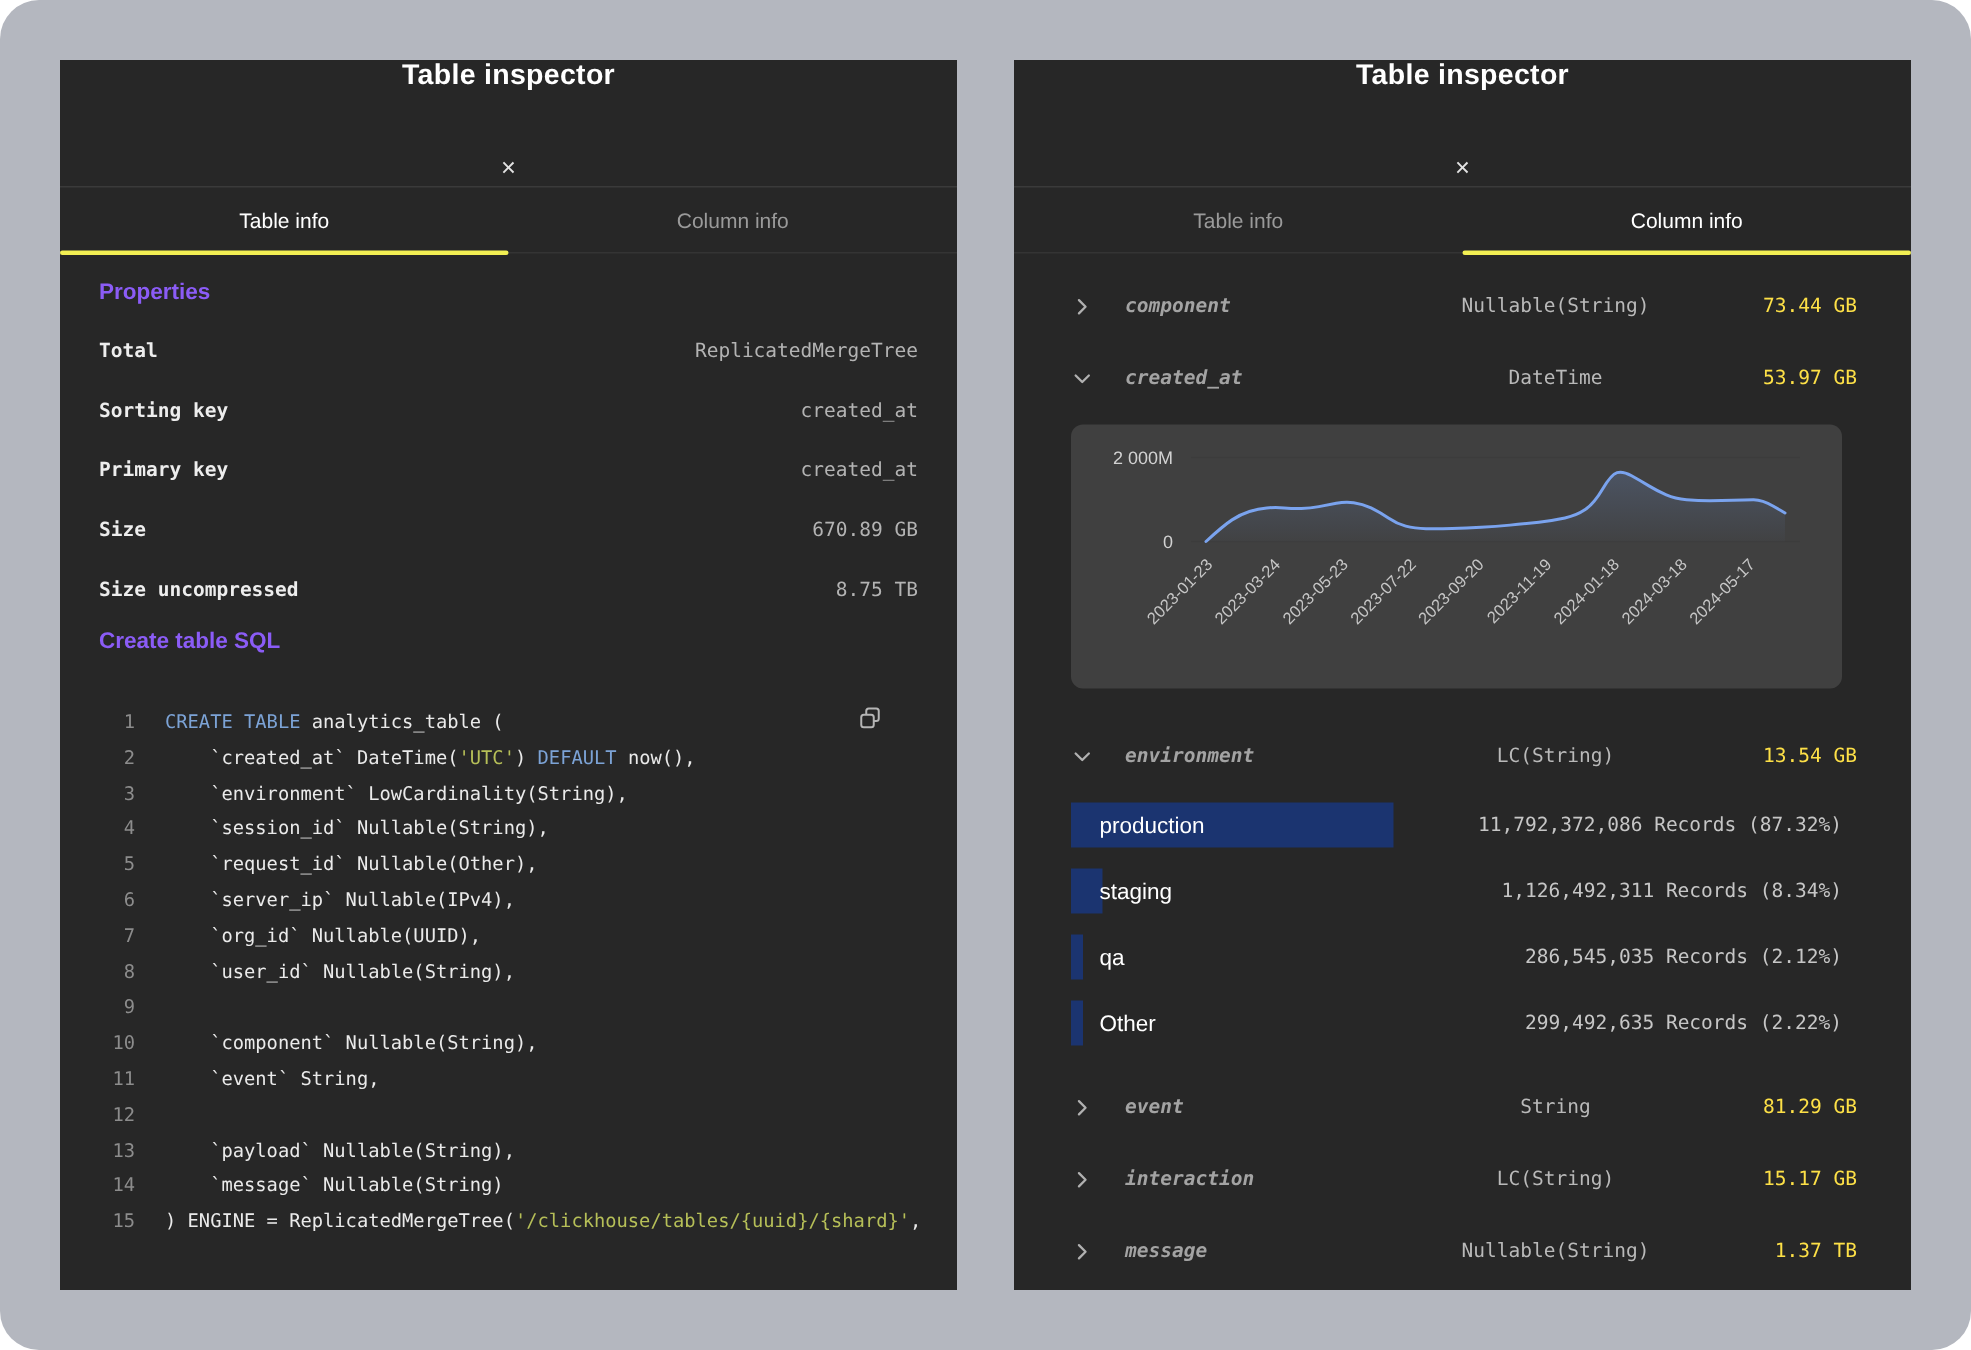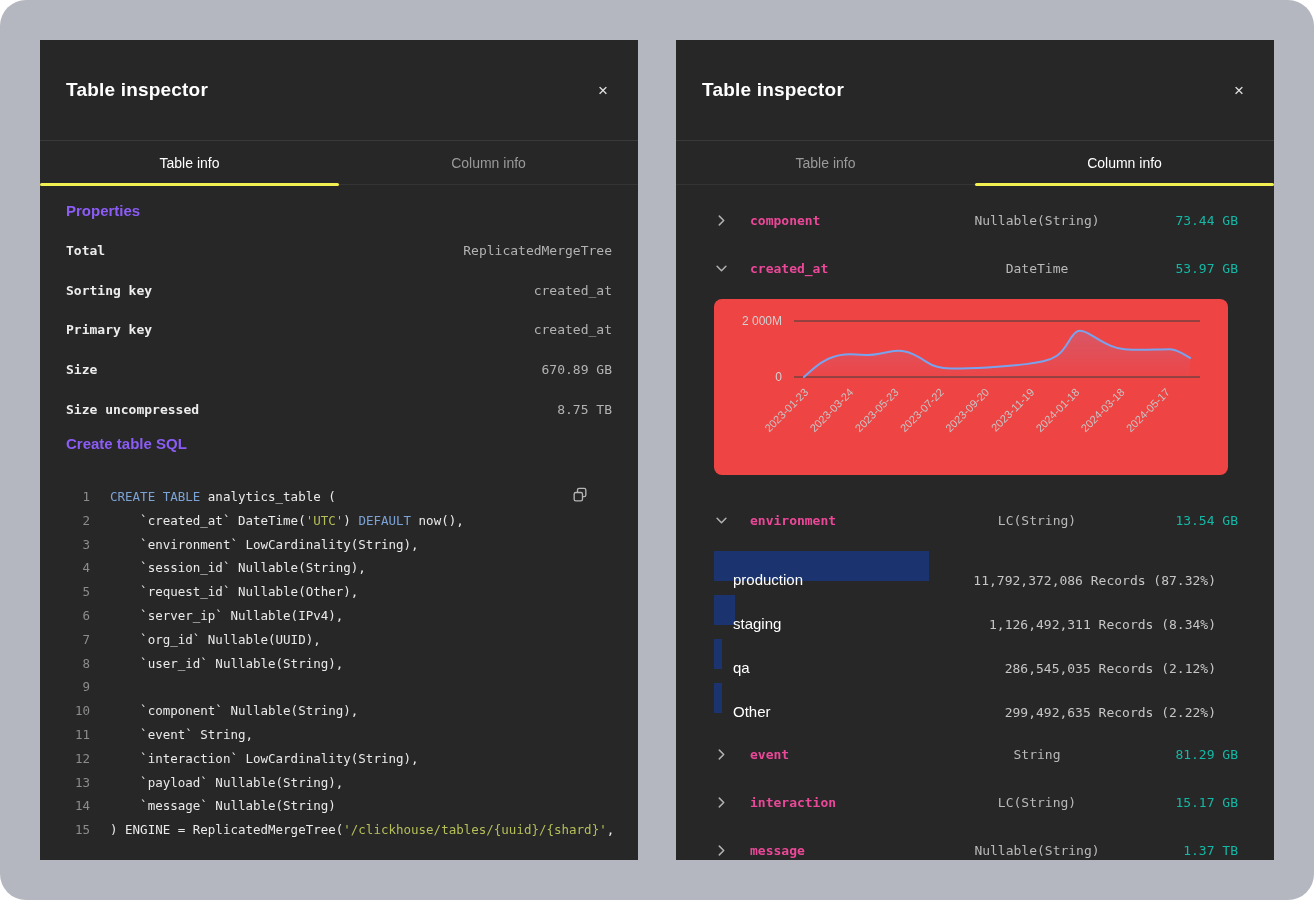--- a/index.html
+++ b/index.html
@@ -2,21 +2,21 @@
 <html><head>
 <meta charset="utf-8">
 <style>
   html,body{margin:0;padding:0;}
   body{width:1314px;height:900px;background:#ffffff;position:relative;font-family:"Liberation Sans",sans-serif;-webkit-font-smoothing:antialiased;}
   .backdrop{position:absolute;inset:0;background:#b4b7bf;border-radius:26px;overflow:hidden;}
   .panel{position:absolute;top:40px;width:598px;height:820px;background:#272727;overflow:hidden;color:#fff;}
   #panel-left{left:40px;}
   #panel-right{left:676px;}
 
-  .panel-header{height:101px;display:flex;align-items:center;justify-content:space-between;padding:0 26px;border-bottom:1px solid #3a3a3a;box-sizing:border-box;}
+  .panel-header{height:85px;display:flex;align-items:center;justify-content:space-between;padding:0 26px;border-bottom:1px solid #3a3a3a;box-sizing:border-box;flex-direction:column;}
   .panel-title{font-size:19px;font-weight:700;color:#ffffff;letter-spacing:.2px;}
   .close-btn{background:none;border:none;color:#e3e3e3;font-size:17px;line-height:1;cursor:pointer;padding:4px;font-family:"Liberation Sans",sans-serif;}
 
   .tabs{display:flex;height:43px;border-bottom:1px solid #343434;}
   .tab{flex:1;display:flex;align-items:center;justify-content:center;font-size:14px;color:#9a9a9a;position:relative;cursor:pointer;background:none;border:none;font-family:"Liberation Sans",sans-serif;}
   .tab.active{color:#ffffff;}
   .tab.active::after{content:"";position:absolute;left:0;right:0;bottom:-2px;height:3px;background:#f2ef53;border-radius:2px;}
 
   .content{padding:0 26px;}
   .section-heading{font-size:15px;font-weight:700;color:#8b5cf6;}
@@ -34,28 +34,28 @@
   .kw{color:#7ca3d6;}
   .str{color:#b6bf58;}
   .pl{color:#eaeaea;}
   .copy-btn{position:absolute;right:20px;top:0;width:24px;height:24px;background:none;border:none;cursor:pointer;padding:0;}
 
   .col-rows{margin-top:11px;}
   .col-row{display:flex;align-items:center;height:48px;padding:0 36px 0 40px;font-family:"DejaVu Sans Mono",monospace;font-size:13px;cursor:pointer;box-sizing:border-box;}
   .chev{width:34px;flex:none;display:flex;align-items:center;}
   .chev svg{display:block;}
   .chev.down svg{transform:rotate(90deg);}
-  .col-name{width:190px;color:#ec4899;font-weight:700;}
+  .col-name{width:190px;color:#a3a3a3;font-weight:700;font-style:italic;}
   .col-type{flex:1;text-align:center;color:#b9b9b9;}
-  .col-size{width:104px;text-align:right;color:#14b8a6;}
-
-  .chart-card{margin:7px 46px 21px 38px;height:176px;background:#ef4444;border-radius:8px;}
+  .col-size{width:104px;text-align:right;color:#fde047;}
+
+  .chart-card{margin:7px 46px 21px 38px;height:176px;background:#404040;border-radius:8px;}
 
   .env-group{margin-bottom:10px;}
-  .env-row{position:relative;height:44px;padding:0 58px 0 38px;display:flex;align-items:flex-end;box-sizing:border-box;}
+  .env-row{position:relative;height:44px;padding:0 46px 0 38px;display:flex;align-items:center;box-sizing:border-box;}
   .env-bar{position:absolute;left:38px;top:7px;height:30px;background:#1b3470;}
   .env-label{position:relative;margin-left:19px;color:#ffffff;font-size:15px;font-family:"Liberation Sans",sans-serif;}
   .env-records{margin-left:auto;color:#c6c6c6;font-family:"DejaVu Sans Mono",monospace;font-size:13px;position:relative;}
 </style>
 </head>
 <body>
 
 <div class="backdrop">
 
   <div class="panel" id="panel-left">
@@ -110,21 +110,21 @@
             <div class="code-line"><span class="ln">2</span><span class="pl">    `created_at` DateTime(</span><span class="str">'UTC'</span><span class="pl">) </span><span class="kw">DEFAULT</span><span class="pl"> now(),</span></div>
             <div class="code-line"><span class="ln">3</span><span class="pl">    `environment` LowCardinality(String),</span></div>
             <div class="code-line"><span class="ln">4</span><span class="pl">    `session_id` Nullable(String),</span></div>
             <div class="code-line"><span class="ln">5</span><span class="pl">    `request_id` Nullable(Other),</span></div>
             <div class="code-line"><span class="ln">6</span><span class="pl">    `server_ip` Nullable(IPv4),</span></div>
             <div class="code-line"><span class="ln">7</span><span class="pl">    `org_id` Nullable(UUID),</span></div>
             <div class="code-line"><span class="ln">8</span><span class="pl">    `user_id` Nullable(String),</span></div>
             <div class="code-line"><span class="ln">9</span></div>
             <div class="code-line"><span class="ln">10</span><span class="pl">    `component` Nullable(String),</span></div>
             <div class="code-line"><span class="ln">11</span><span class="pl">    `event` String,</span></div>
-            <div class="code-line"><span class="ln">12</span><span class="pl">    `interaction` LowCardinality(String),</span></div>
+            <div class="code-line"><span class="ln">12</span></div>
             <div class="code-line"><span class="ln">13</span><span class="pl">    `payload` Nullable(String),</span></div>
             <div class="code-line"><span class="ln">14</span><span class="pl">    `message` Nullable(String)</span></div>
             <div class="code-line"><span class="ln">15</span><span class="pl">) ENGINE = ReplicatedMergeTree(</span><span class="str">'/clickhouse/tables/{uuid}/{shard}'</span><span class="pl">,</span></div>
           </div>
       </div>
     </div>
   </div>
 
   <div class="panel" id="panel-right">
     <div class="panel-header">

